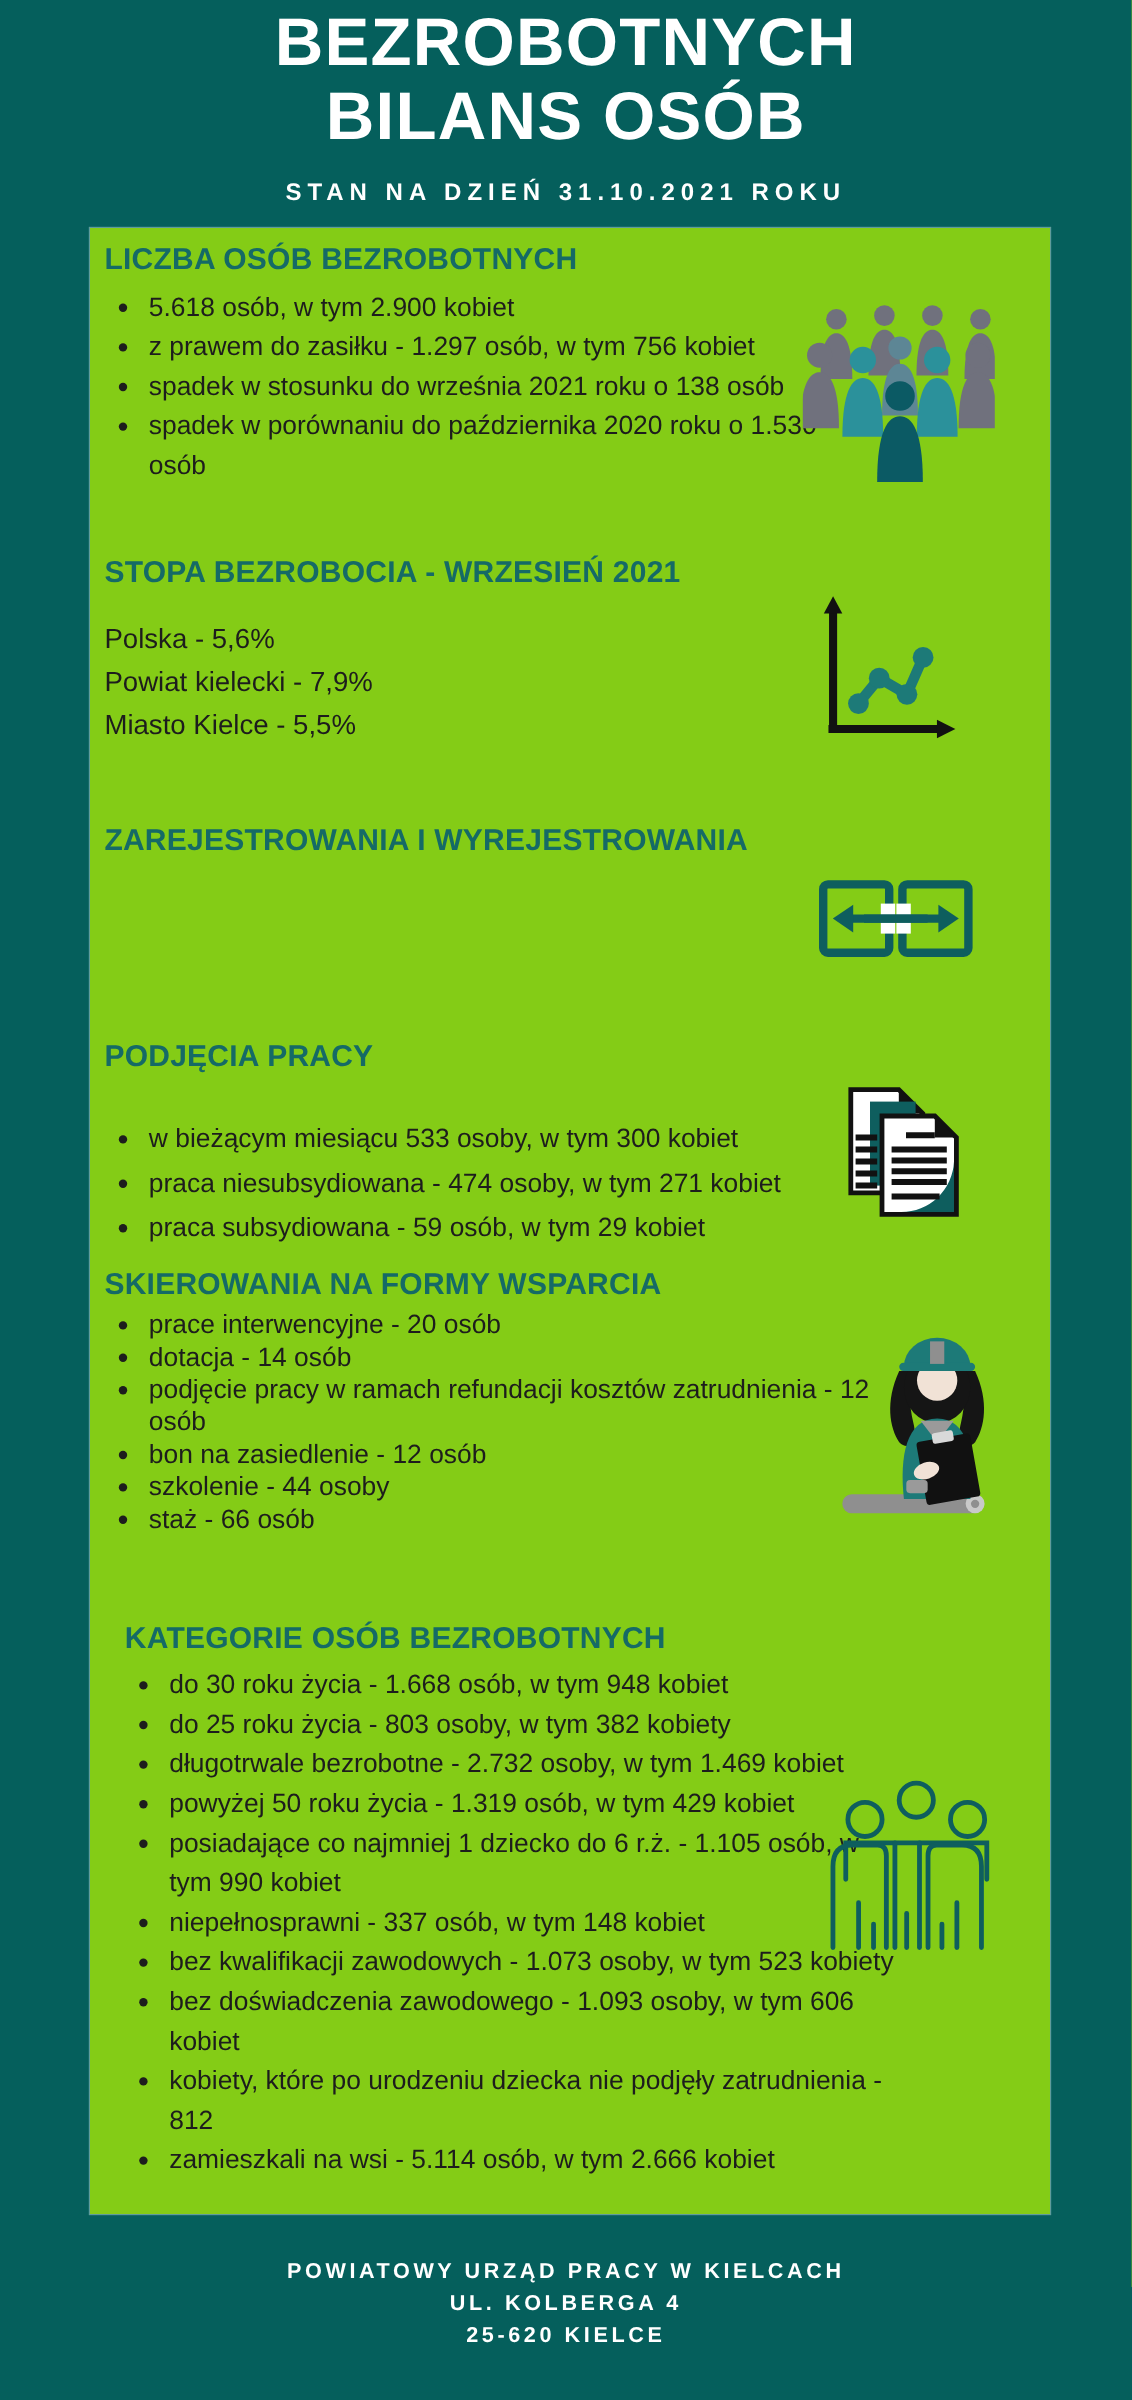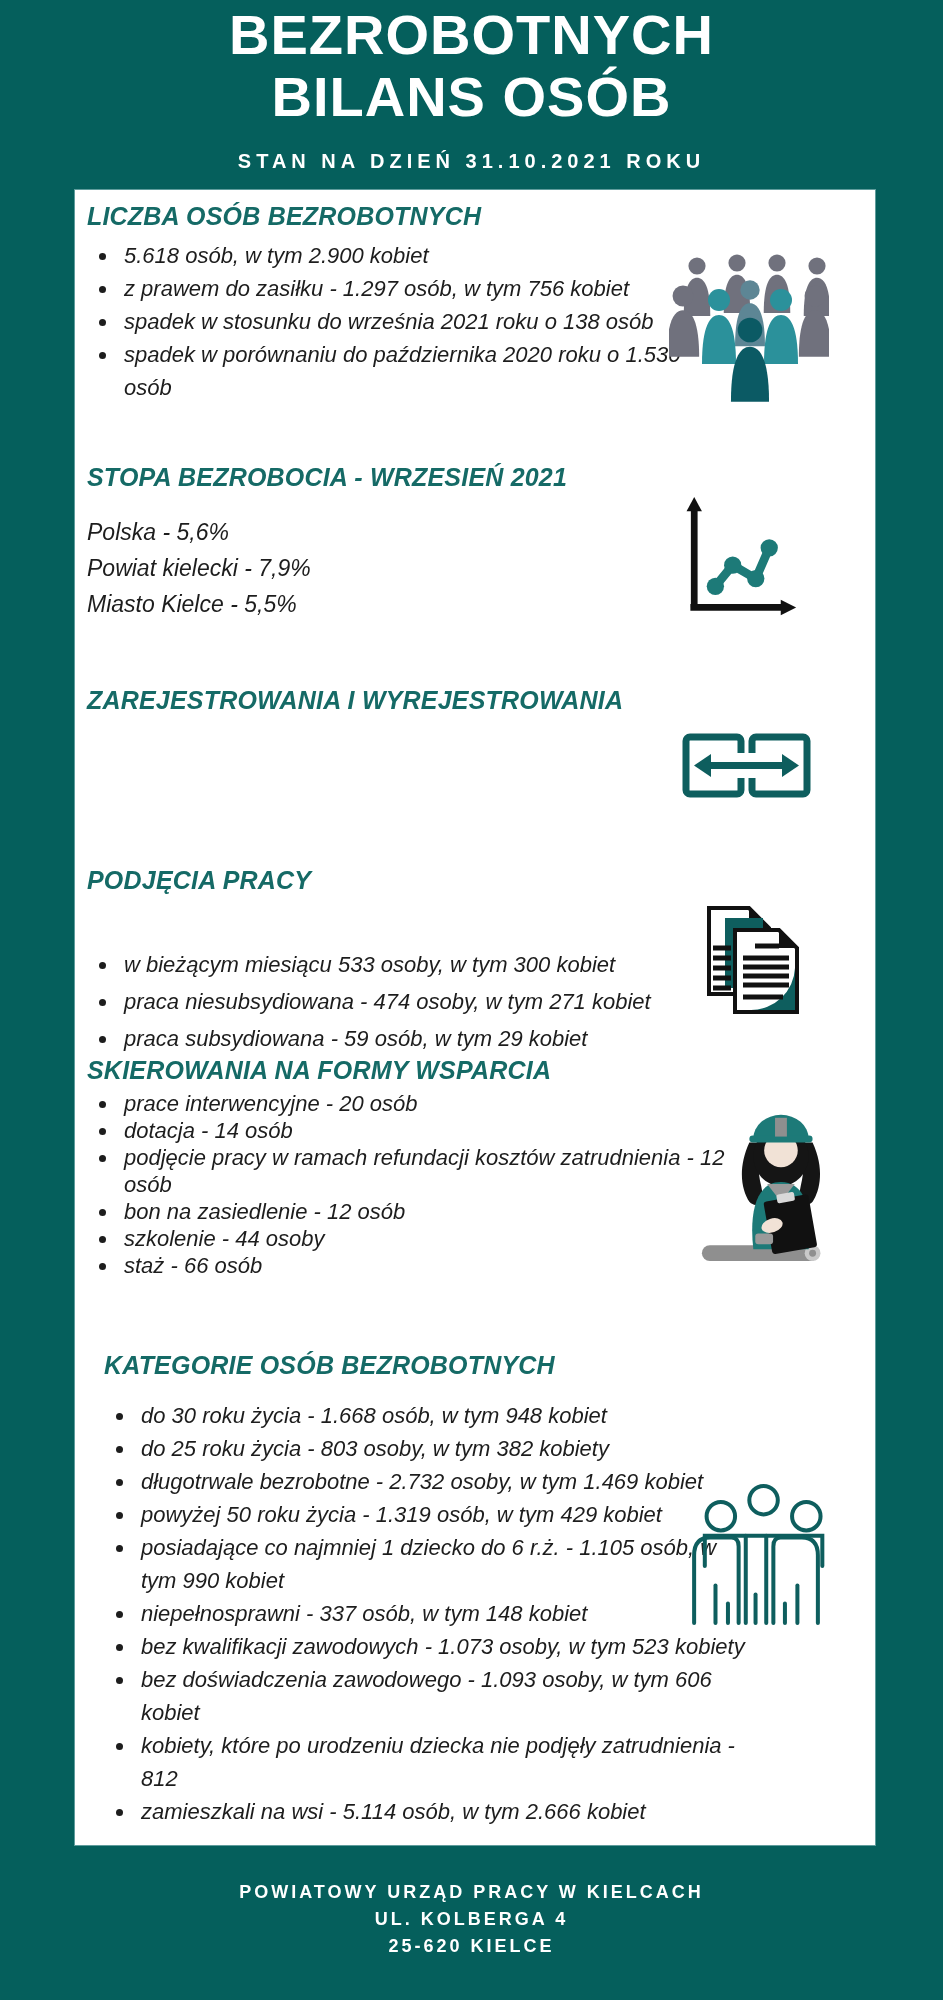--- a/index.html
+++ b/index.html
@@ -14,44 +14,43 @@
     text-align:center; color:#ffffff; font-weight:bold;
     font-size:56px; line-height:62px; letter-spacing:1px;
   }
   .page-subtitle {
     position:absolute; top:150px; left:0; width:100%;
     text-align:center; color:#ffffff; font-weight:bold;
     font-size:20px; letter-spacing:5px;
   }
   .card {
     position:absolute; left:75px; top:190px; width:800px; height:1655px;
-    background:#ffffff;
+    background:#84cc16;
     box-shadow:0 0 0 1px rgba(170,205,210,.55);
-    font-style:italic;
   }
   section { position:absolute; left:0; width:100%; }
   section h2 {
     margin:0 0 0 12px; color:#156a66; font-weight:bold;
     font-size:25px; line-height:30px; letter-spacing:.2px;
   }
   ul.bullets {
     margin:0 0 0 14px; padding-left:30px;
     color:#1d1d1d; font-size:22px;
   }
   ul.bullets li { padding-left:5px; }
   ul.plain {
     list-style:none; margin:0 0 0 12px; padding:0;
     color:#1d1d1d; font-size:23px;
   }
   .s1 { top:11px; }   .s1 ul { margin-top:8px;  line-height:33px; width:565px; }
   .s2 { top:272px; }  .s2 ul { margin-top:22px; line-height:36px; }
   .s3 { top:495px; }  .s3 ul { margin-top:32px; line-height:35px; width:600px; }
-  .s4 { top:675px; }  .s4 ul { margin-top:51px; line-height:37px; width:600px; }
+  .s4 { top:675px; }  .s4 ul { margin-top:35px; line-height:37px; width:600px; }
   .s5 { top:865px; }  .s5 ul { margin-top:5px;  line-height:27px; width:645px; }
-  .s6 { top:1160px;padding-left:17px; } .s6 ul { margin-top:19px;  line-height:33px; width:615px; }
+  .s6 { top:1160px;padding-left:17px; } .s6 ul { margin-top:7px;  line-height:33px; width:615px; }
   .icon { position:absolute; }
   .icon-people  { left:594px; top:54px; }
   .icon-chart   { left:600px; top:304px; }
   .icon-arrows  { left:606px; top:541px; }
   .icon-docs    { left:628px; top:714px; }
   .icon-woman   { left:619px; top:908px; }
   .icon-group   { left:612px; top:1283px; }
   .footer {
     position:absolute; top:1879px; left:0; width:100%;
     text-align:center; color:#ffffff; font-weight:bold;

